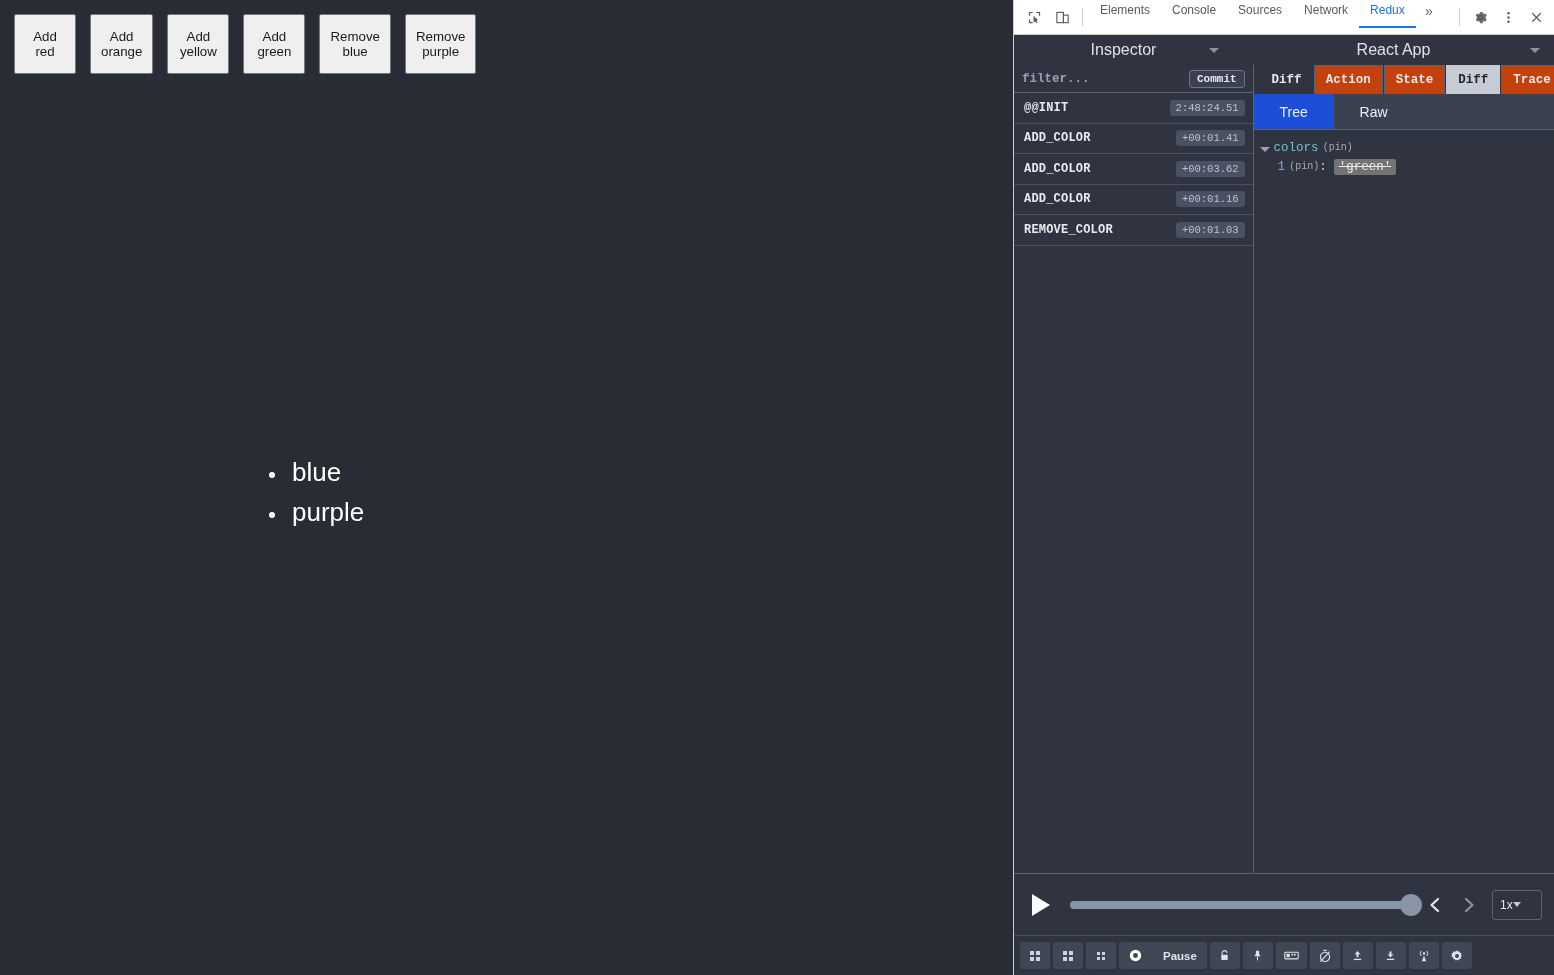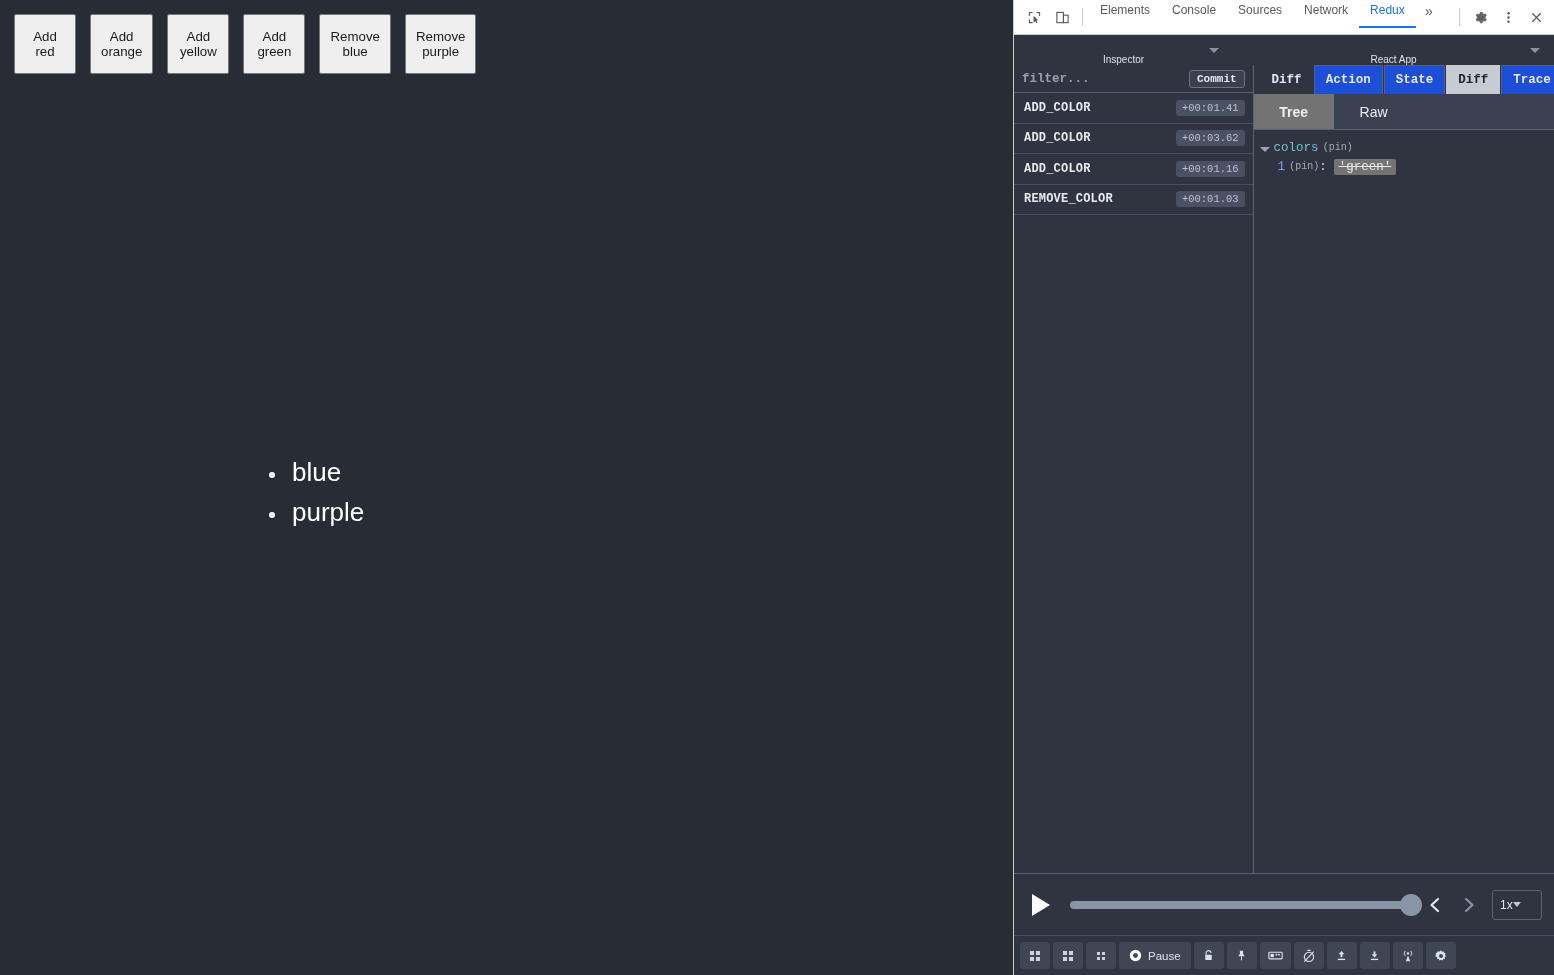--- a/index.html
+++ b/index.html
@@ -95,24 +95,24 @@
 
   
   #redux-header {
     height: 30px;
     flex: 0 0 30px;
     display: flex;
     background: #2f3440;
   }
   .redux-select {
     flex: 1 1 0;
-    display: flex; align-items: flex-end; justify-content: center;
+    display: flex; align-items: center; justify-content: center;
     position: relative;
     color: #dfe1e5;
-    font-size: 10px;
+    font-size: 16px;
     cursor: pointer;
   }
   #inspector-select { flex: 0 0 219px; }
   #instance-select  { flex: 1 1 auto; }
   .caret-down {
     position: absolute; right: 14px; top: 50%;
     width: 0; height: 0;
     margin-top: -2px;
     border-left: 5px solid transparent;
     border-right: 5px solid transparent;
@@ -204,42 +204,42 @@
     font-size: 12.5px;
     font-weight: bold;
   }
   .mode-tab {
     display: flex; align-items: center;
     padding: 0 11px;
     color: #e7e9ee;
     font-family: "Liberation Mono", monospace;
     font-size: 12.5px;
     font-weight: bold;
-    background: #1d4ed8;
+    background: #c2410c;
     border: 1px solid #596273;
     border-bottom: none;
     margin-right: 1px;
     cursor: pointer;
   }
   .mode-tab.selected { background: #c7cbd3; color: #20242c; border-color: #c7cbd3; }
   #tree-raw-tabs {
     height: 36px; flex: 0 0 36px;
     display: flex; align-items: stretch;
     background: #3a4150;
     border-bottom: 1px solid #596273;
   }
   .tr-tab {
     width: 80px;
     display: flex; align-items: center; justify-content: center;
     color: #eceef2;
     font-size: 14px;
     cursor: pointer;
     background: #3a4150;
   }
-  .tr-tab.selected { background: #737373; font-weight: bold; }
+  .tr-tab.selected { background: #1d4ed8; }
   #tree-content {
     flex: 1 1 auto;
     padding: 8px 0 0 4px;
     font-family: "Liberation Mono", monospace;
     font-size: 12.5px;
     overflow: hidden;
   }
   .tree-row { display: flex; align-items: center; height: 19px; }
   .tree-arrow {
     width: 0; height: 0;
@@ -338,21 +338,21 @@
     border-radius: 3px;
     height: 27px;
     min-width: 30px;
     display: flex; align-items: center; justify-content: center;
     color: #dfe2e8;
     font-size: 12px;
     cursor: pointer;
     padding: 0 8px;
   }
   .tb-btn.small { min-width: 30px; padding: 0 6px; }
-  #pause-button { gap: 6px; font-weight: normal; font-size: 11.5px; padding: 0 10px; }
+  #pause-button { gap: 21px; font-weight: bold; font-size: 11.5px; padding: 0 10px; }
   .tb-grid {
     display: grid; grid-template-columns: 1fr 1fr; gap: 2px;
   }
   .tb-grid i { width: 4px; height: 4px; background: #cdd2db; display:block; }
   .tb-grid.tiny i { width: 3px; height: 3px; }
 </style>
 </head>
 <body>
 
 <div id="root-layout">
@@ -439,20 +439,24 @@
 
     <div id="redux-body">
 
       <div id="action-pane">
         <div id="filter-row">
           <input id="filter-input" type="text" placeholder="filter..." style="">
           <button id="commit-button">Commit</button>
         </div>
         <div id="action-list">
           <div class="action-row">
+            <span class="action-name">@@INIT</span>
+            <span class="action-time">2:48:24.51</span>
+          </div>
+          <div class="action-row">
             <span class="action-name">ADD_COLOR</span>
             <span class="action-time">+00:01.41</span>
           </div>
           <div class="action-row">
             <span class="action-name">ADD_COLOR</span>
             <span class="action-time">+00:03.62</span>
           </div>
           <div class="action-row">
             <span class="action-name">ADD_COLOR</span>
             <span class="action-time">+00:01.16</span>

